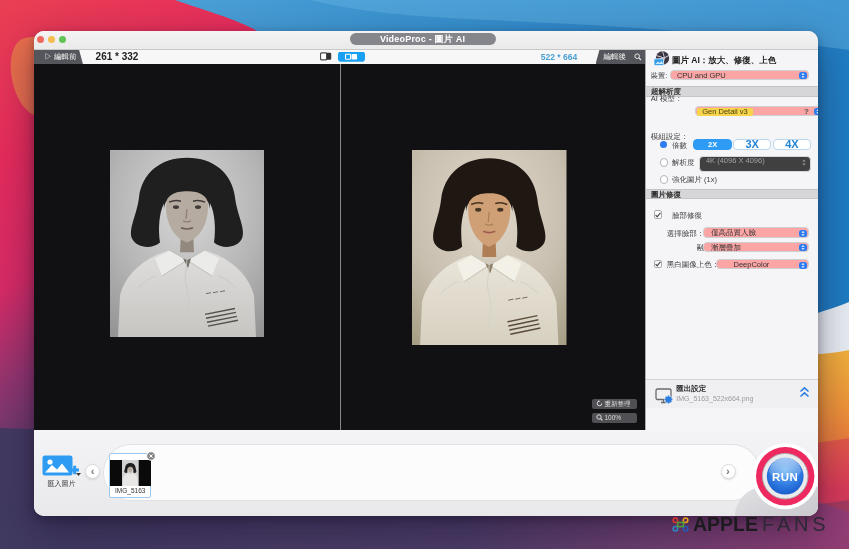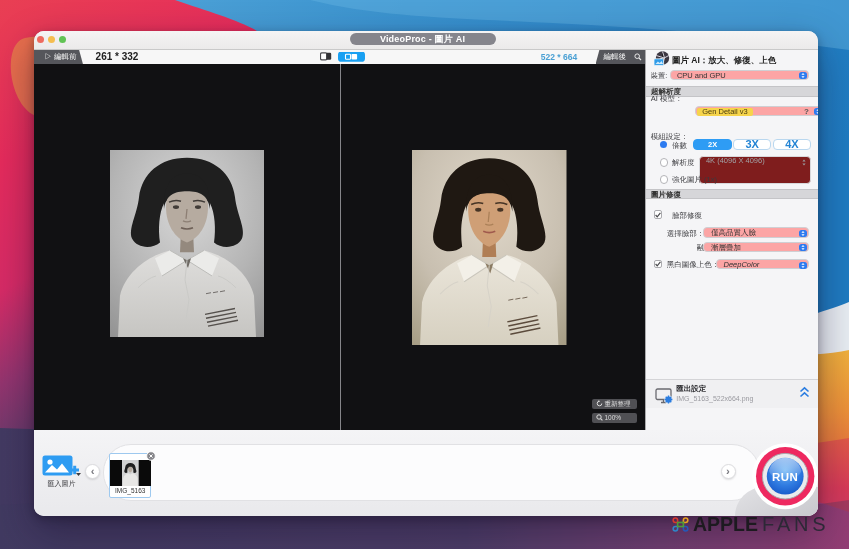--- a/index.html
+++ b/index.html
@@ -231,21 +231,21 @@
       </div>
       <div class="abs" style="left:158px;top:57.5px;font-size:8px;color:#555;font-weight:bold;">?</div>
       <div class="abs lbl" style="left:4.8px;top:66px;margin-top:16px;">模組設定：</div>
       <div class="abs" style="left:14.1px;top:91.2px;width:7px;height:7px;border-radius:50%;background:#2d7bf0;"></div>
       <div class="abs lbl" style="left:26px;top:90.9px;">倍數</div>
       <div class="abs" style="left:47.3px;top:89.3px;width:38.7px;height:10.6px;background:#2e9cf4;border:1px solid #2e9cf4;border-radius:4px;box-sizing:border-box;color:#fff;font-size:7.5px;font-weight:bold;text-align:center;line-height:9px;">2X</div>
       <div class="abs" style="left:86.8px;top:89.3px;width:38.7px;height:10.6px;background:#fff;border:1px solid #b9d7ef;border-radius:4px;box-sizing:border-box;color:#2384d4;font-size:11px;font-weight:bold;text-align:center;line-height:9px;">3X</div>
       <div class="abs" style="left:126.6px;top:89.3px;width:38.7px;height:10.6px;background:#fff;border:1px solid #b9d7ef;border-radius:4px;box-sizing:border-box;color:#2384d4;font-size:11px;font-weight:bold;text-align:center;line-height:9px;">4X</div>
       <div class="abs" style="left:14.1px;top:108.5px;width:6.4px;height:6.4px;border-radius:50%;background:#fff;border:1px solid #b4b4b8;"></div>
       <div class="abs lbl" style="left:26px;top:108.2px;">解析度</div>
-      <div class="abs" style="left:52.9px;top:106.6px;width:112.4px;height:28px;background:#7f1d1d;border:1px solid #d8d8db;border-radius:4px;box-sizing:border-box;color:#a2a2a6;font-size:7.5px;line-height:8.6px;padding-left:6px;">4K (4096 X 4096)
+      <div class="abs" style="left:52.9px;top:106.6px;width:112.4px;height:16px;background:#404040;border:1px solid #d8d8db;border-radius:4px;box-sizing:border-box;color:#a2a2a6;font-size:7.5px;line-height:8.6px;padding-left:6px;">4K (4096 X 4096)
         <svg style="position:absolute;right:3px;top:1.2px" width="6" height="7" viewBox="0 0 6 7">
             <path d="M3,0.6 L4.6,2.4 L1.4,2.4 Z M3,6.4 L1.4,4.6 L4.6,4.6 Z" fill="#9a9a9e"></path>
           </svg>
       </div>
       <div class="abs" style="left:14.1px;top:125.4px;width:6.4px;height:6.4px;border-radius:50%;background:#fff;border:1px solid #b4b4b8;"></div>
       <div class="abs lbl" style="left:26px;top:125.1px;">強化圖片 (1x)</div>
       <div class="abs secbar" style="top:139.2px;">圖片修復</div>
       <div class="abs" style="left:7.8px;top:160.3px;width:8.6px;height:8.6px;background:#fff;border:1px solid #ababaf;border-radius:2px;box-sizing:border-box;">
           <svg width="8" height="8" viewBox="0 0 8 8" style="position:absolute;left:-0.5px;top:-0.5px">
             <path d="M1.6,4 L3.2,5.8 L6.4,1.8" stroke="#4a4a4e" stroke-width="1.2" fill="none"></path>
@@ -267,21 +267,21 @@
               <path d="M4,1 L5.6,2.7 L2.4,2.7 Z M4,6 L2.4,4.3 L5.6,4.3 Z" fill="#fff"></path>
             </svg>
           </div>
       </div>
       <div class="abs" style="left:7.8px;top:209.8px;width:8.6px;height:8.6px;background:#fff;border:1px solid #ababaf;border-radius:2px;box-sizing:border-box;">
           <svg width="8" height="8" viewBox="0 0 8 8" style="position:absolute;left:-0.5px;top:-0.5px">
             <path d="M1.6,4 L3.2,5.8 L6.4,1.8" stroke="#4a4a4e" stroke-width="1.2" fill="none"></path>
           </svg>
         </div>
       <div class="abs lbl" style="left:20.8px;top:210.3px;">黑白圖像上色：</div>
-      <div class="abs dd" style="left:69.5px;top:209.4px;width:93.3px;height:10.2px;line-height:9.2px;padding-left:7px;font-style:italic;">DeepColor
+      <div class="abs dd" style="left:69.5px;top:209.4px;width:93.3px;height:10.2px;line-height:9.2px;padding-left:17px;">DeepColor
         <div class="stepper" style="top:1.4px">
             <svg width="8" height="7" viewBox="0 0 8 7">
               <path d="M4,1 L5.6,2.7 L2.4,2.7 Z M4,6 L2.4,4.3 L5.6,4.3 Z" fill="#fff"></path>
             </svg>
           </div>
       </div>
       <div class="abs" style="left:0;top:329px;width:205px;height:29.7px;background:#f0f0f2;border-top:1px solid #d4d4d7;box-sizing:border-box;">
         <svg style="position:absolute;left:9px;top:8px" width="19" height="17" viewBox="0 0 19 17">
           <rect x="1" y="1" width="15" height="10.5" rx="1.5" fill="none" stroke="#6a6a70" stroke-width="1.3"></rect>
           <path d="M6,14.5 L11,14.5 M8.5,11.5 L8.5,14.5" stroke="#6a6a70" stroke-width="1.3"></path>

